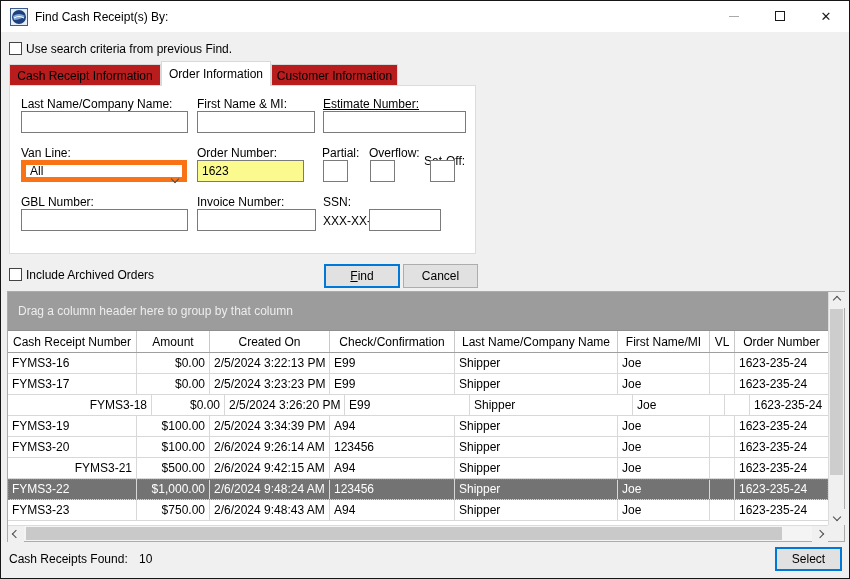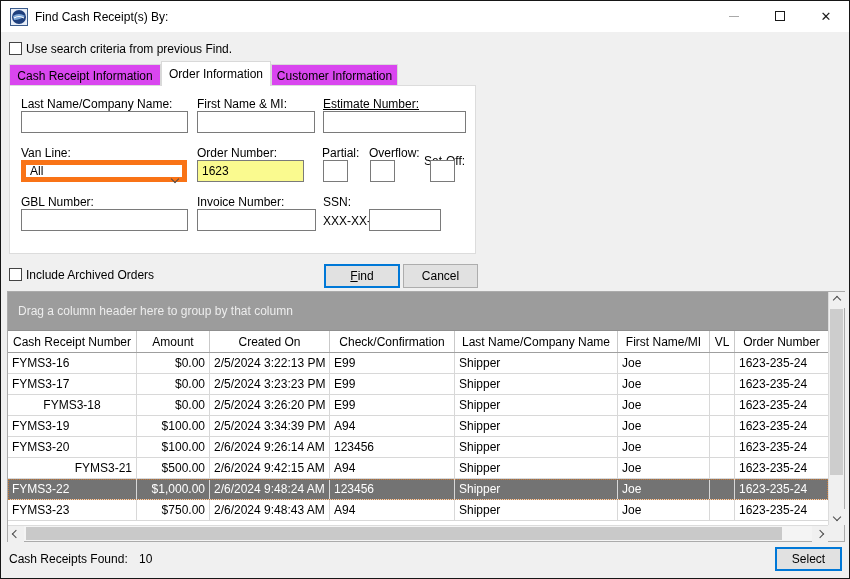--- a/index.html
+++ b/index.html
@@ -15,21 +15,21 @@
   .title{position:absolute;left:34px;top:9px;font-size:12px;}
   .winbtn{position:absolute;top:0;width:46px;height:30px;display:flex;align-items:center;justify-content:center;background:#fff;cursor:default;}
   .btn-min{right:92px;}.btn-max{right:46px;}.btn-close{right:0;}
   .glyph-min{width:10px;height:0;border-top:1px solid #a9a9a9;}
   .glyph-max{width:10px;height:10px;border:1px solid #1a1a1a;}
   .glyph-close{font-size:13px;color:#1a1a1a;line-height:1;}
   
   .cb{position:absolute;width:13px;height:13px;background:#fff;border:1px solid #444;}
   .cb-label{position:absolute;white-space:nowrap;}
   
-  .tab{position:absolute;top:63px;height:22px;background:#d946ef;border:1px solid #D9D9D9;border-bottom:none;
+  .tab{position:absolute;top:63px;height:22px;background:#b91c1c;border:1px solid #D9D9D9;border-bottom:none;
        display:flex;align-items:center;justify-content:center;z-index:1;white-space:nowrap;}
   .tab.active{top:60px;height:25px;background:#fff;z-index:3;}
   
   .panel{position:absolute;left:8px;top:84px;width:467px;height:169px;background:#fff;border:1px solid #DCDCDC;z-index:2;}
   .flabel{position:absolute;white-space:nowrap;z-index:4;}
   .tb{position:absolute;height:22px;border:1px solid #7a7a7a;background:#fff;padding:2px 4px;
       font-family:"Liberation Sans",sans-serif;font-size:12px;z-index:4;outline:none;}
   .combo{position:absolute;height:22px;border:5px solid #f97316;background:#fff;display:flex;align-items:center;
          padding-left:4px;z-index:4;}
   .combo .chev-wrap{position:absolute;right:4px;top:6px;}
@@ -171,21 +171,21 @@
           <div class="gcell" style="width: 129px; text-align: left;">FYMS3-17</div>
           <div class="gcell" style="width: 73px; text-align: right;">$0.00</div>
           <div class="gcell" style="width: 120px; text-align: left;">2/5/2024 3:23:23 PM</div>
           <div class="gcell" style="width: 125px; text-align: left;">E99</div>
           <div class="gcell" style="width: 163px; text-align: left;">Shipper</div>
           <div class="gcell" style="width: 92px; text-align: left;">Joe</div>
           <div class="gcell" style="width: 25px; text-align: left;"></div>
           <div class="gcell" style="width: 94px; text-align: left;">1623-235-24</div>
         </div>
         <div class="grow">
-          <div class="gcell" style="width: 129px; text-align: center;">FYMS3-18</div>
+          <div class="gcell" style="width: 144px; text-align: right;">FYMS3-18</div>
           <div class="gcell" style="width: 73px; text-align: right;">$0.00</div>
           <div class="gcell" style="width: 120px; text-align: left;">2/5/2024 3:26:20 PM</div>
           <div class="gcell" style="width: 125px; text-align: left;">E99</div>
           <div class="gcell" style="width: 163px; text-align: left;">Shipper</div>
           <div class="gcell" style="width: 92px; text-align: left;">Joe</div>
           <div class="gcell" style="width: 25px; text-align: left;"></div>
           <div class="gcell" style="width: 94px; text-align: left;">1623-235-24</div>
         </div>
         <div class="grow">
           <div class="gcell" style="width: 129px; text-align: left;">FYMS3-19</div>

